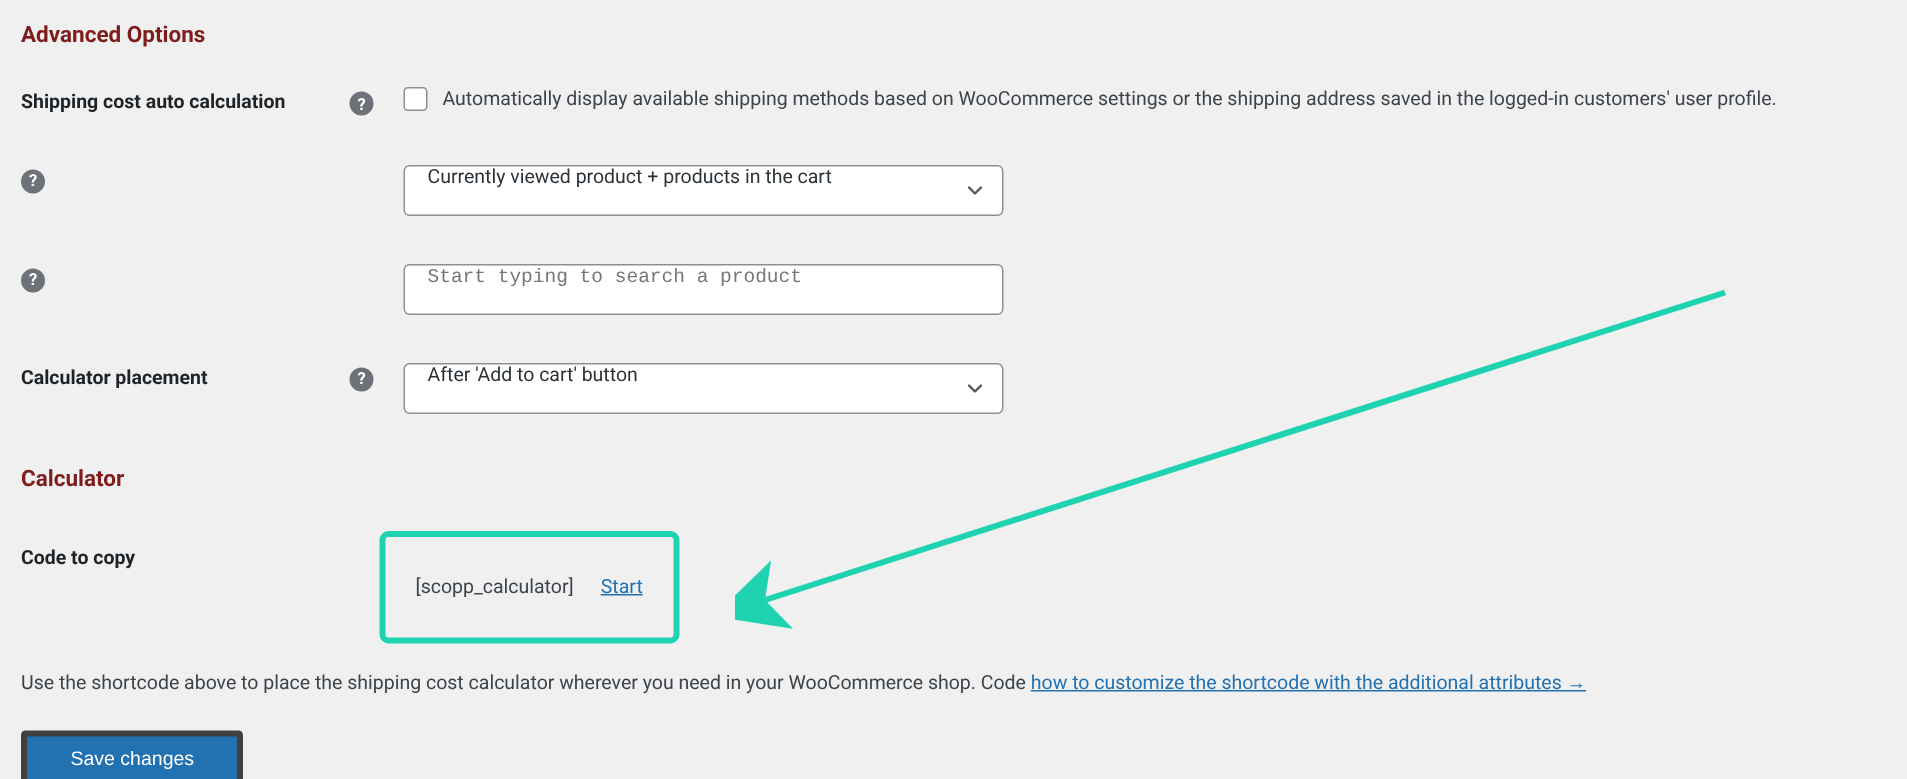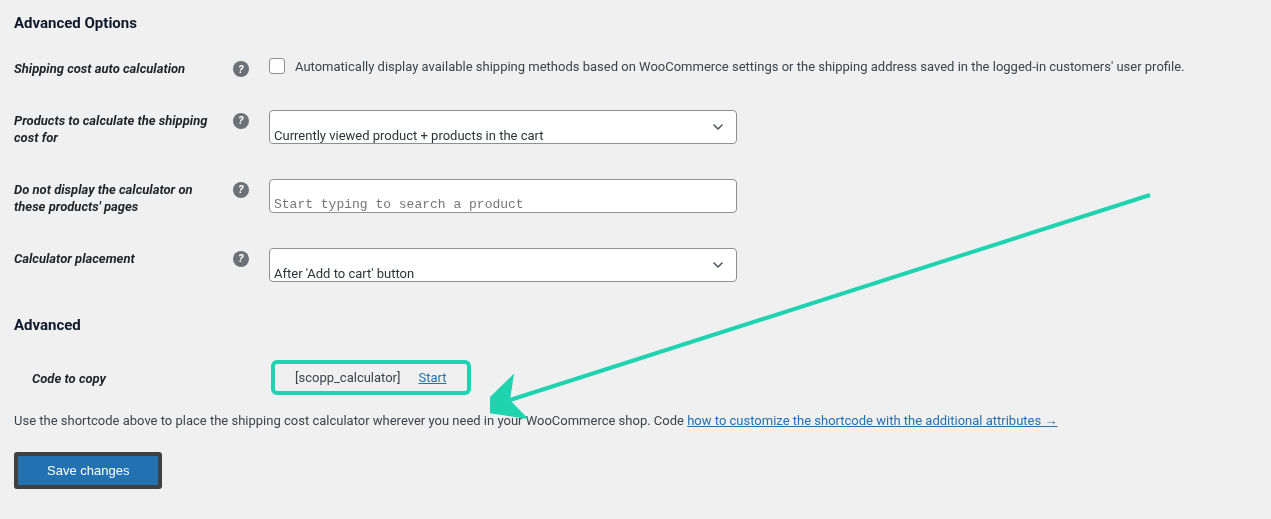--- a/index.html
+++ b/index.html
@@ -9,37 +9,36 @@
     background: #f0f0f1;
     font-family: -apple-system, BlinkMacSystemFont, "Segoe UI", Roboto, Helvetica, Arial, sans-serif;
     font-size: 13px;
     color: #3c434a;
     width: 1271px;
     position: relative;
   }
   h2 {
     font-size: 15px;
     font-weight: 700;
-    color: #0f172a;
+    color: #7f1d1d;
     margin: 0 0 22px 0;
   }
   .form-row {
     display: flex;
     align-items: flex-start;
     margin-bottom: 28px;
   }
   .form-row.tight { margin-bottom: 18px; }
   .label-col {
     width: 235px;
     flex: 0 0 235px;
     display: flex;
     align-items: flex-start;
     justify-content: space-between;
     padding-top: 6px;
-    font-style: italic;
   }
   .label-text {
     font-size: 13px;
     font-weight: 700;
     color: #1d2327;
     line-height: 1.35;
     max-width: 200px;
   }
   .help-icon {
     width: 16px;
@@ -68,46 +67,46 @@
     height: 16px;
     border: 1px solid #8c8f94;
     border-radius: 3px;
     background: #fff;
   }
   .checkbox-label {
     font-size: 13px;
     color: #3c434a;
   }
   .select, .text-input {
-    width: 468px;
+    width: 400px;
     height: 34px;
     border: 1px solid #8c8f94;
     border-radius: 4px;
     background: #fff;
-    padding: 0 34px 0 4px;
+    padding: 0 34px 0 15px;
     font-size: 13px;
     color: #2c3338;
     display: flex;
-    align-items: flex-end;
+    align-items: flex-start;
     position: relative;
   }
   .text-input { color: #767676; font-family: Liberation Mono, monospace; }
   .chevron {
     position: absolute;
     right: 12px;
     top: 50%;
     transform: translateY(-50%);
     pointer-events: none;
   }
   .chevron svg { display: block; }
   .shortcode-box {
     display: inline-flex;
     align-items: center;
     gap: 18px;
-    padding: 6px 20px;
+    padding: 26px 20px;
     border: 4px solid #1fd3b0;
     border-radius: 6px;
     margin-left: 4px;
   }
   .shortcode-text {
     font-size: 13px;
     color: #3c434a;
   }
   .copy-link {
     color: #2271b1;
@@ -152,38 +151,36 @@
     <span class="help-icon">?</span>
   </div>
   <div class="field-col" style="padding-top:4px;align-items:flex-end;">
     <span class="checkbox"></span>
     <span class="checkbox-label">Automatically display available shipping methods based on WooCommerce settings or the shipping address saved in the logged-in customers' user profile.</span>
   </div>
 </div>
 
 <div class="form-row">
   <div class="label-col">
-    <span class="label-text">Products to calculate the shipping cost for</span>
     <span class="help-icon">?</span>
   </div>
   <div class="field-col">
     <div class="select">
       <span>Currently viewed product + products in the cart</span>
       <span class="chevron">
         <svg width="12" height="12" viewBox="0 0 12 12">
             <path d="M2 4 L6 8 L10 4" stroke="#50575e" stroke-width="1.6" fill="none" stroke-linecap="round" stroke-linejoin="round"></path>
           </svg>
       </span>
     </div>
   </div>
 </div>
 
 <div class="form-row">
   <div class="label-col">
-    <span class="label-text">Do not display the calculator on these products' pages</span>
     <span class="help-icon">?</span>
   </div>
   <div class="field-col">
     <div class="text-input">
       <span>Start typing to search a product</span>
     </div>
   </div>
 </div>
 
 <div class="form-row" style="margin-bottom:34px;">
@@ -196,24 +193,24 @@
       <span>After 'Add to cart' button</span>
       <span class="chevron">
         <svg width="12" height="12" viewBox="0 0 12 12">
             <path d="M2 4 L6 8 L10 4" stroke="#50575e" stroke-width="1.6" fill="none" stroke-linecap="round" stroke-linejoin="round"></path>
           </svg>
       </span>
     </div>
   </div>
 </div>
 
-<h2>Advanced</h2>
+<h2>Calculator</h2>
 
 <div class="form-row tight">
-  <div class="label-col" style="padding-top:14px;margin-left:18px;">
+  <div class="label-col" style="padding-top:14px;">
     <span class="label-text">Code to copy</span>
   </div>
   <div class="field-col" style="padding-left:0;">
     <div class="shortcode-box">
       <span class="shortcode-text">[scopp_calculator]</span>
       <span class="copy-link">Start</span>
     </div>
   </div>
 </div>
 

